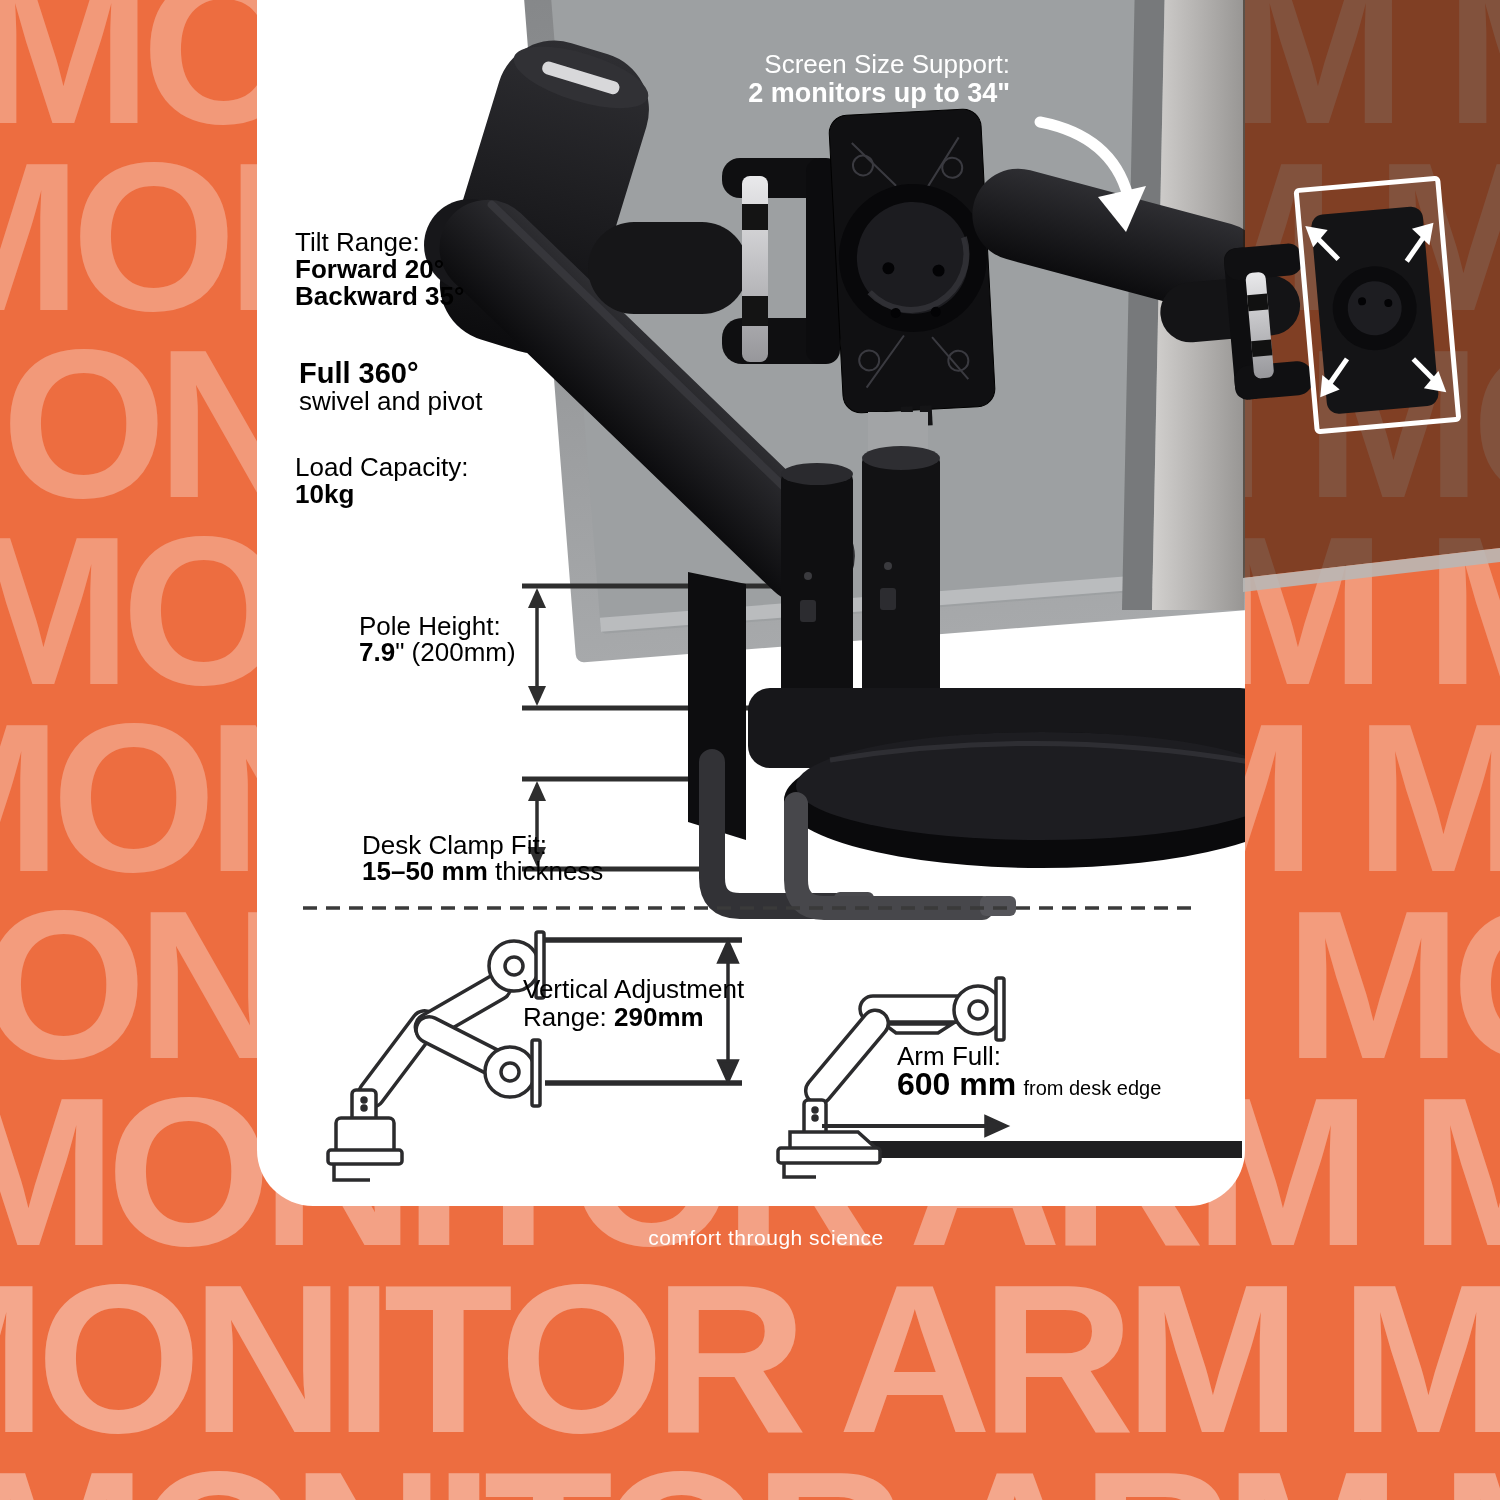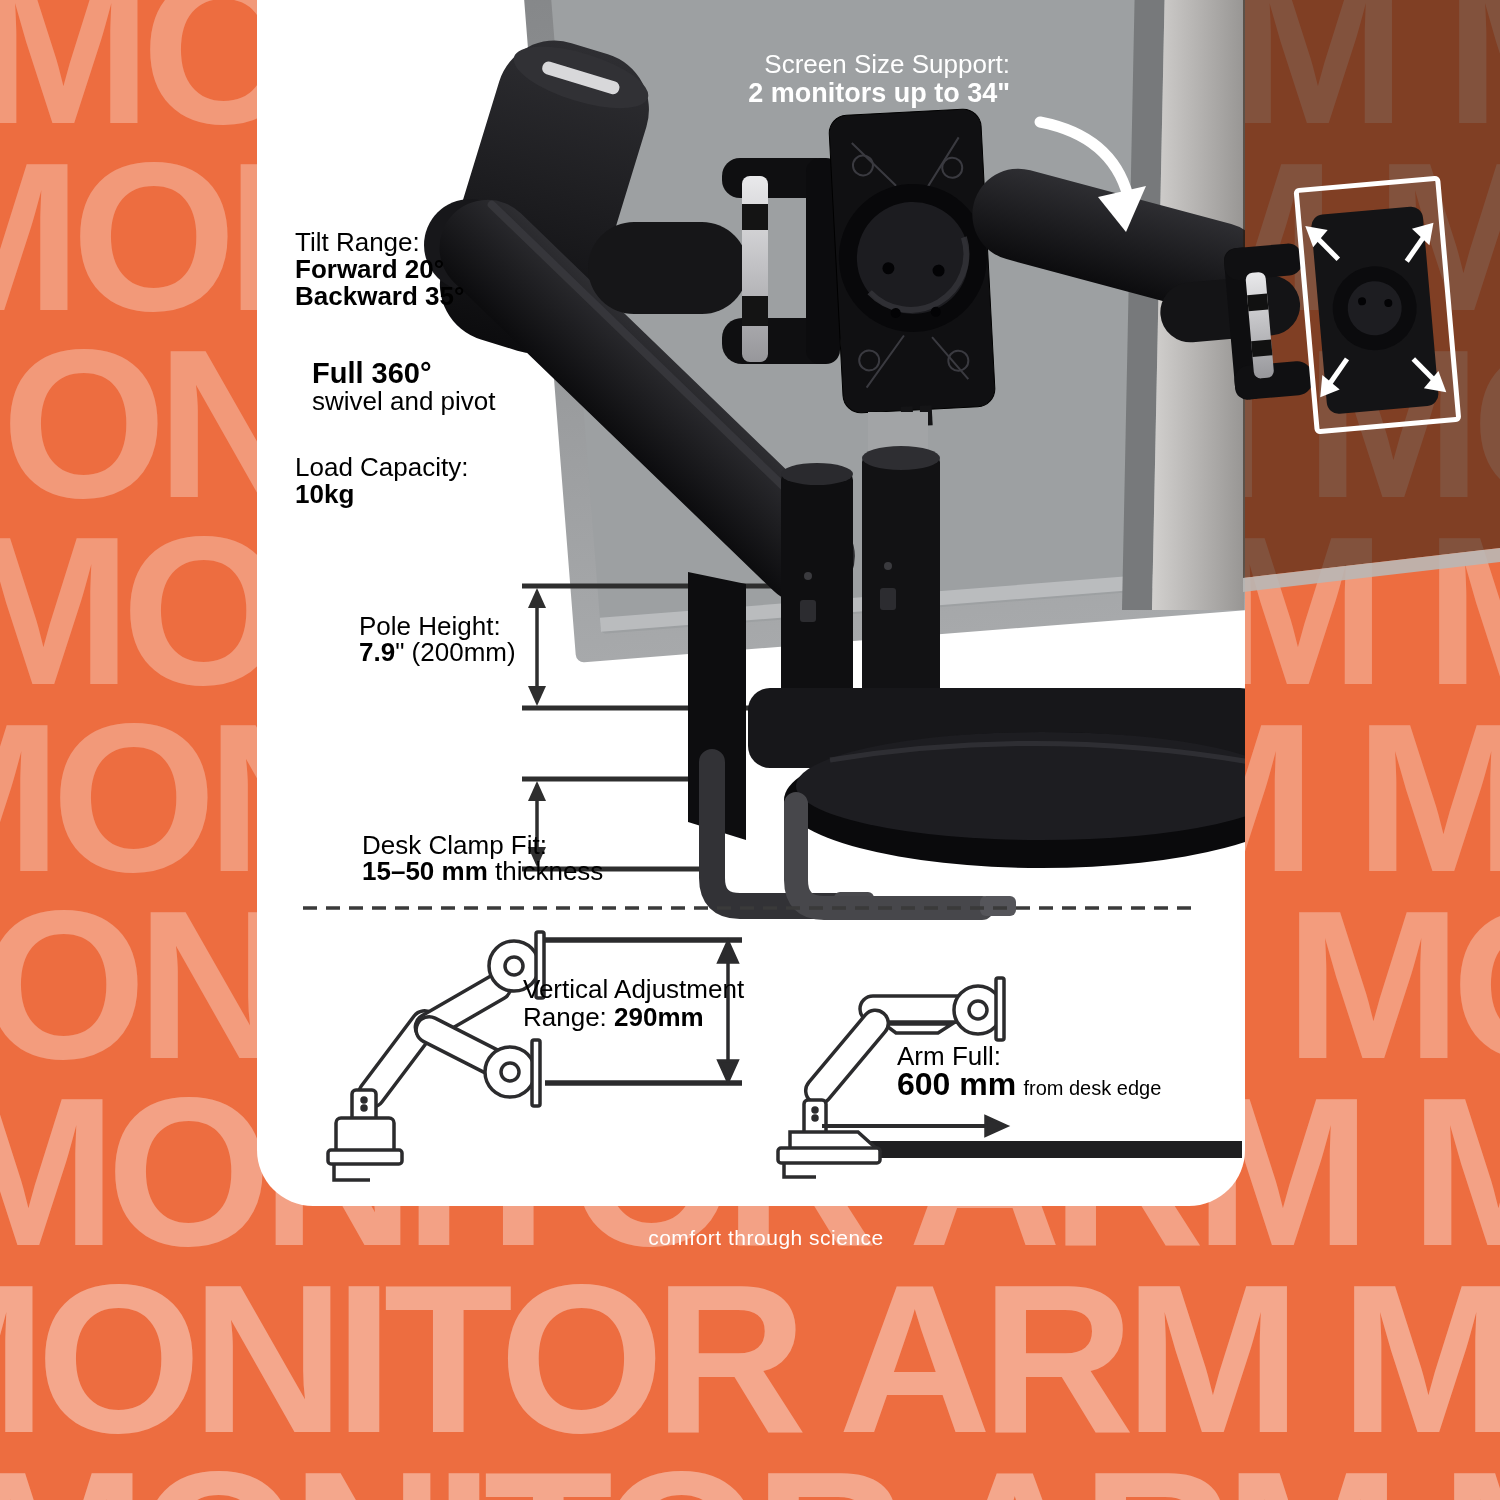--- a/index.html
+++ b/index.html
@@ -13,21 +13,21 @@
   .card{position:absolute;left:257px;top:-60px;width:988px;height:1266px;
     background:#FFFFFF;border-radius:56px;z-index:1;}
   svg.scene{position:absolute;left:0;top:0;width:1500px;height:1500px;z-index:2;pointer-events:none;}
   
   .txt{position:absolute;z-index:3;color:#000000;}
   .b{font-weight:bold;}
   .screen-size{left:660px;top:50px;width:350px;text-align:right;color:#fff;
     font-size:26px;line-height:29px;font-weight:500;}
   .screen-size .b{font-size:27px;}
   .tilt{left:295px;top:229px;font-size:26px;line-height:27px;}
-  .swivel{left:312px;top:359px;font-size:26px;line-height:28px;}
+  .swivel{left:299px;top:359px;font-size:26px;line-height:28px;}
   .swivel .big{font-size:29px;font-weight:bold;}
   .load{left:295px;top:454px;font-size:26px;line-height:27px;}
   .vesa-txt{left:1196px;top:442px;font-size:26px;line-height:29px;color:#FFF;font-weight:400;}
   .vesa-txt .b{font-size:27px;}
   .pole-txt{left:344px;top:613px;font-size:26px;line-height:26px;margin-left:15px;}
   .clampfit-txt{left:362px;top:832px;font-size:26px;line-height:26px;}
   .vadj-txt{left:523px;top:975px;font-size:26px;line-height:28px;}
   .reach-txt{left:897px;top:1042px;font-size:26px;line-height:28px;}
   .reach-txt .big{font-size:32px;font-weight:bold;}
   .reach-txt .small{font-size:20px;font-weight:400;}

